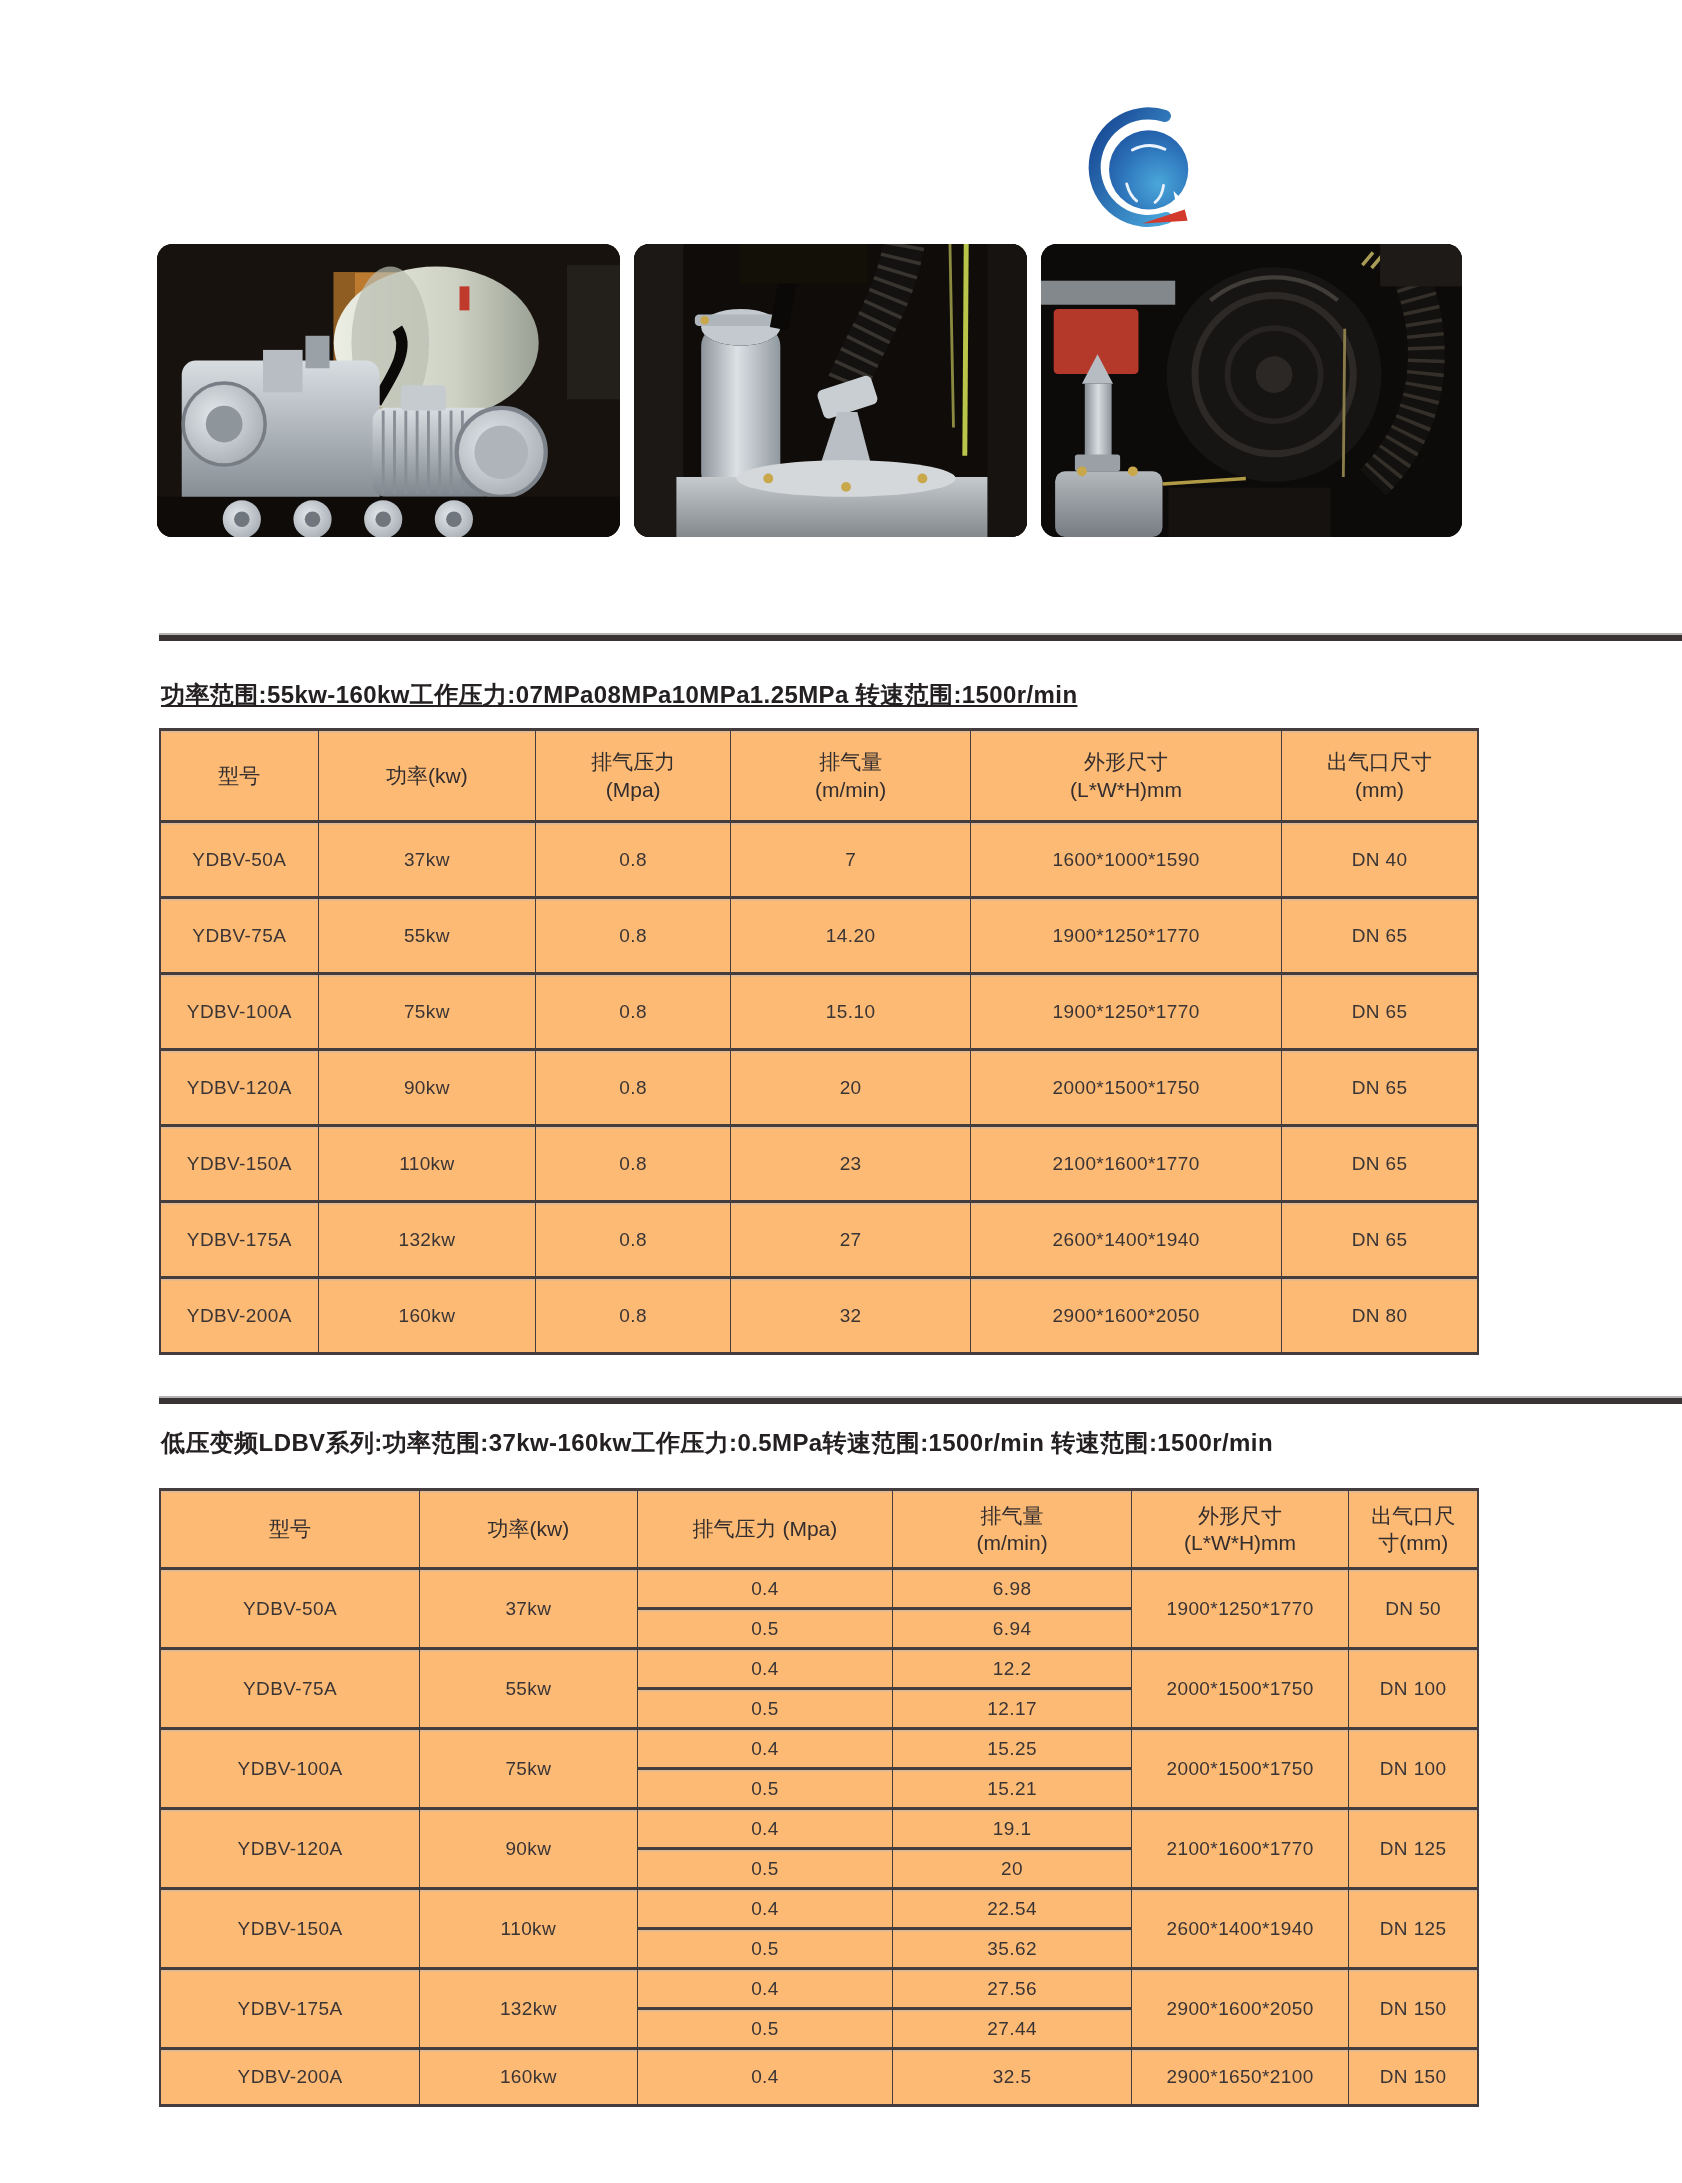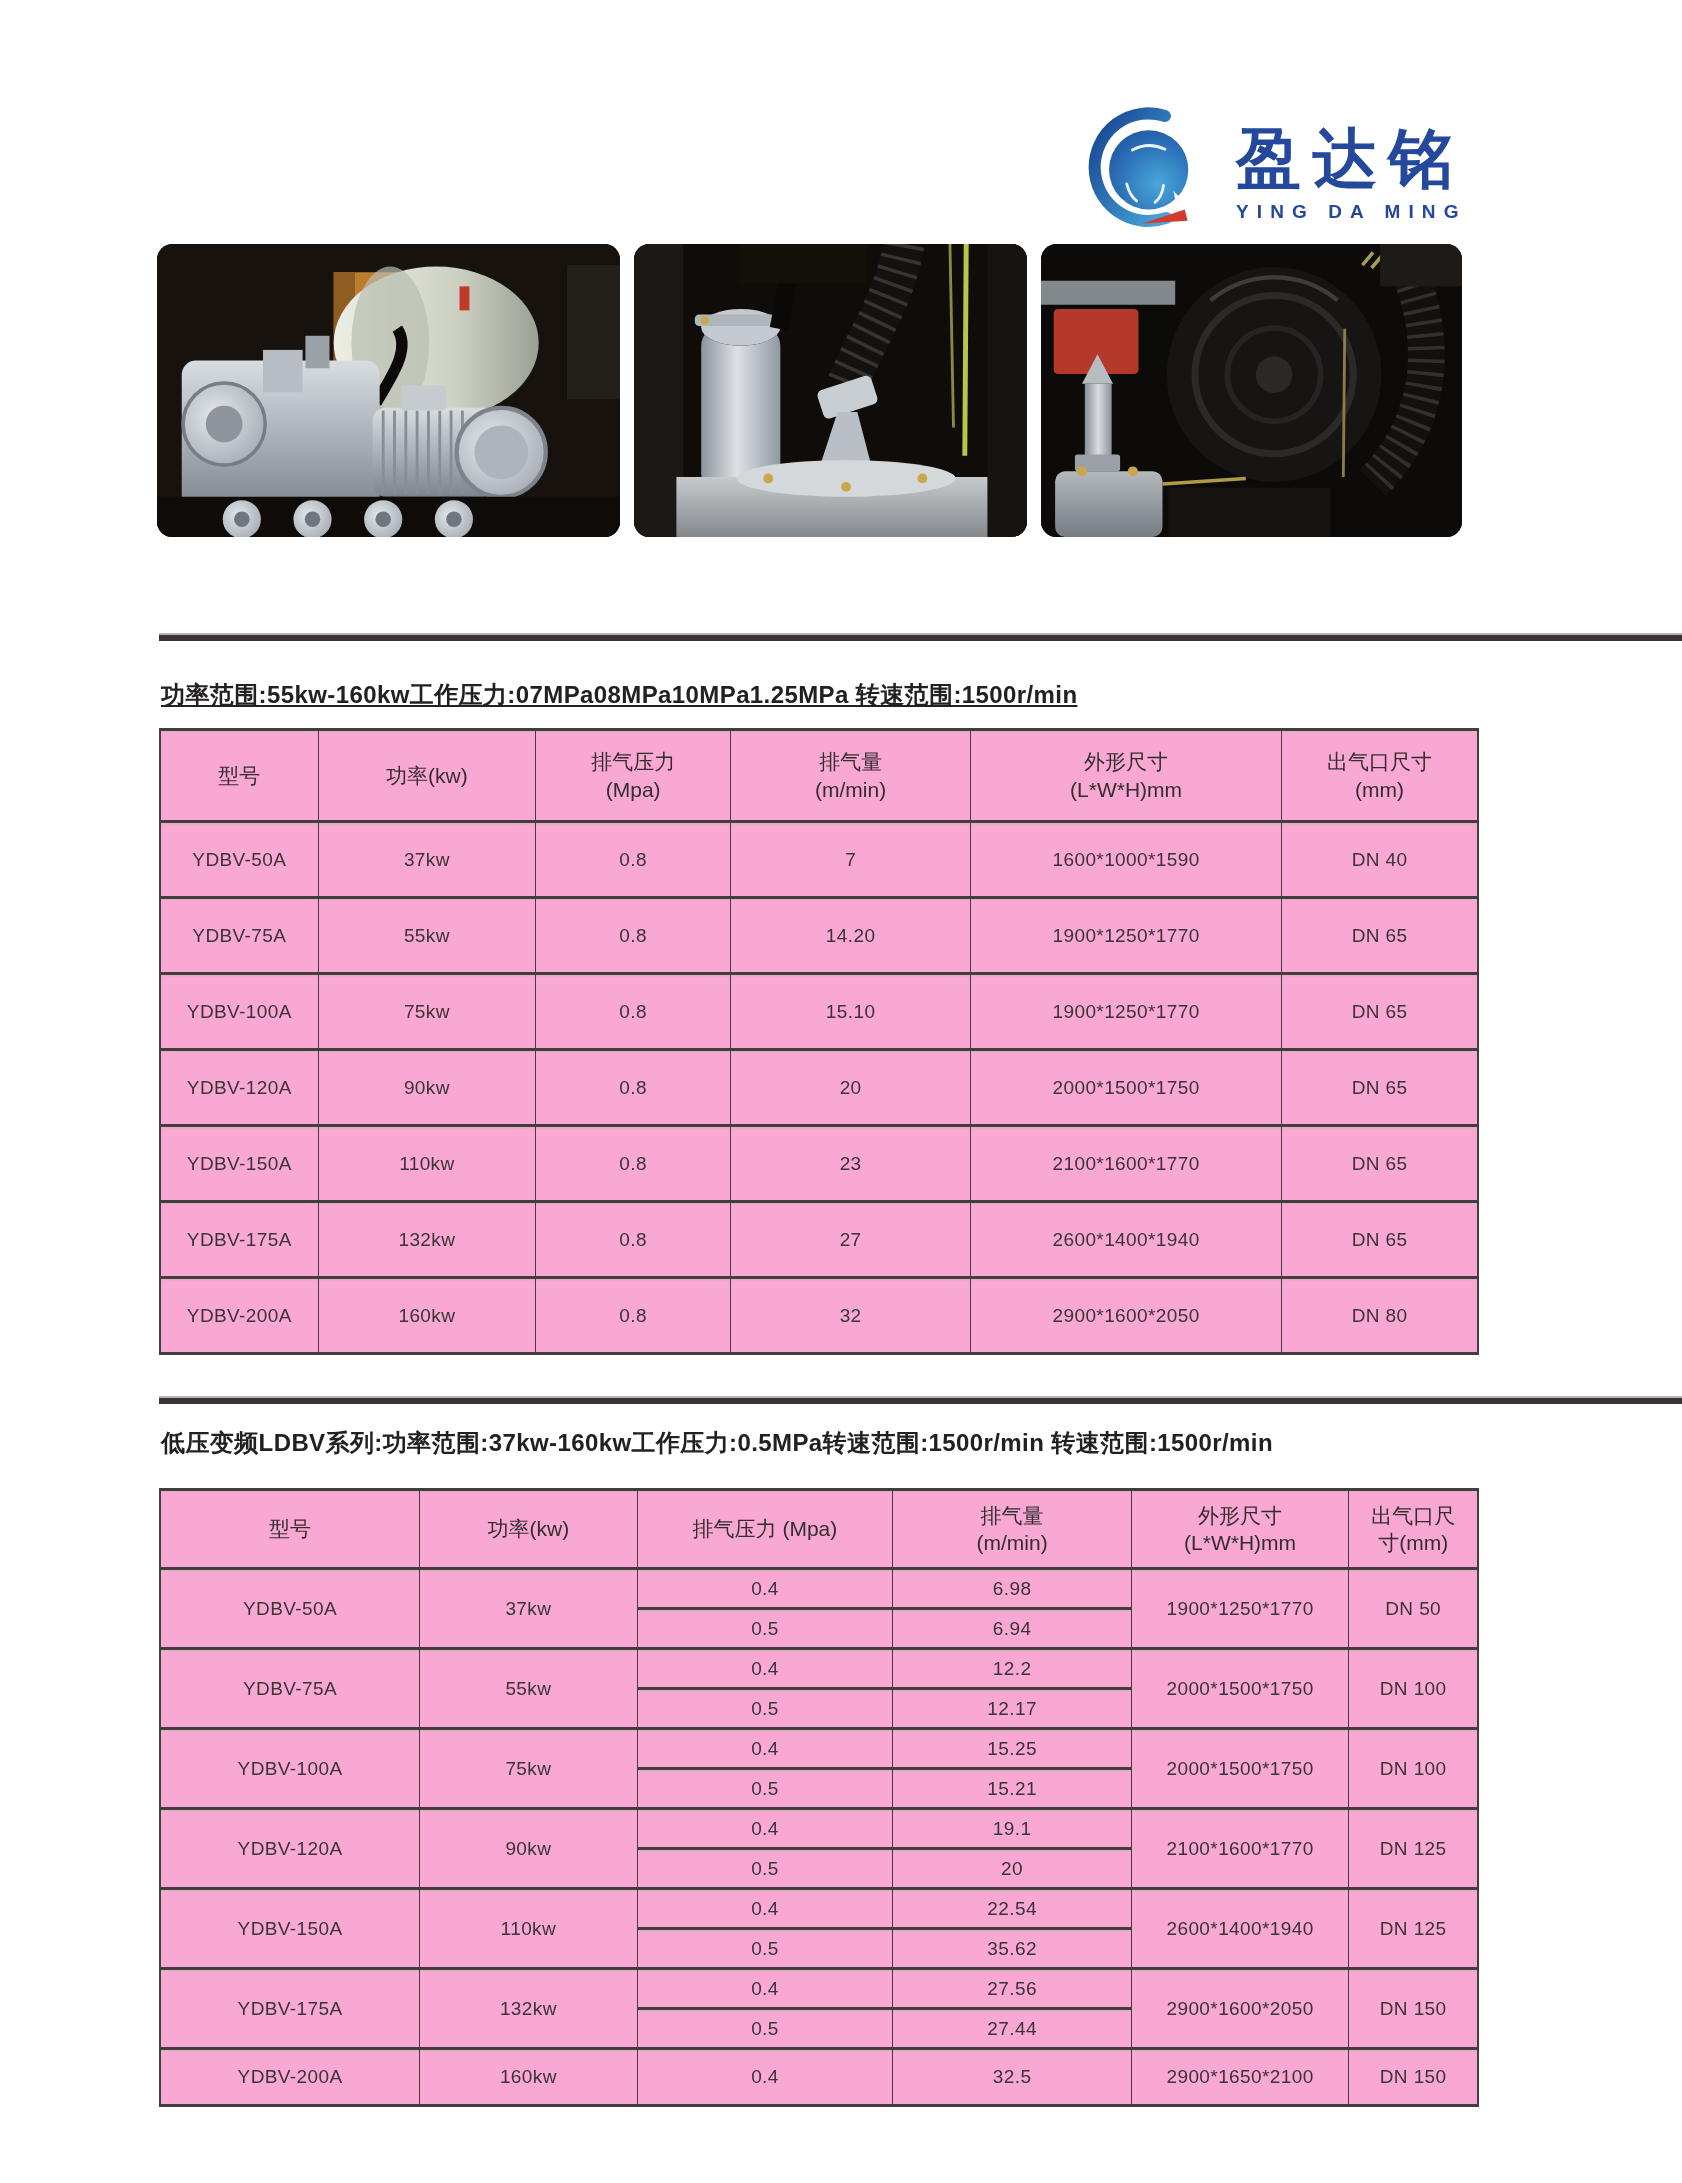--- a/index.html
+++ b/index.html
@@ -25,21 +25,21 @@
     background:linear-gradient(to bottom,#b7b2b3 0 30%,#3a3334 30% 100%);}
   .divider-1{top:633px;}
   .divider-2{top:1396px;}
 
   
   .section-title{position:absolute;left:161px;font-size:24px;font-weight:600;color:#242021;letter-spacing:0.4px;white-space:nowrap;}
   .title-1{top:679px;text-decoration:underline;}
   .title-2{top:1384px;margin-top:43px;}
 
   
-  table.spec{border-collapse:collapse;table-layout:fixed;width:1320px;background:#f9a8d4;
+  table.spec{border-collapse:collapse;table-layout:fixed;width:1320px;background:#fdba74;
     position:absolute;left:159px;border:2.1px solid #443c3d;}
   #table1{top:728px;}
   #table2{top:1488px;}
   table.spec th,table.spec td{
     border-left:1.4px solid #443c3d;border-right:1.4px solid #443c3d;
     border-top:3.5px solid #443c3d;border-bottom:3.5px solid #443c3d;
     text-align:center;vertical-align:middle;padding:0 4.2px;
     box-shadow:inset 0 1.4px 0 rgba(190,184,184,.55);
   }
   table.spec th{font-size:21px;font-weight:500;color:#332d2e;line-height:1.3;}
@@ -68,24 +68,20 @@
       </radialGradient>
     </defs>
     <path d="M 120 14 A 76 76 0 1 0 122 158" fill="none" stroke="url(#lgCrescent)" stroke-width="17" stroke-linecap="round"></path>
     <circle cx="97" cy="90" r="56" fill="url(#lgBall)"></circle>
     <path d="M 74 62 q 23 -12 46 -1" fill="none" stroke="#eaf3fb" stroke-width="4" stroke-linecap="round"></path>
     <path d="M 66 110 q 4 16 14 24" fill="none" stroke="#eaf3fb" stroke-width="4" stroke-linecap="round"></path>
     <path d="M 118 112 q -2 16 -12 24" fill="none" stroke="#eaf3fb" stroke-width="4" stroke-linecap="round"></path>
     <path d="M 132 120 l 14 14 -10 6 z" fill="#ffffff"></path>
     <path d="M 88 166 L 148 146 L 152 162 Z" fill="#d4392d"></path>
   </svg>
-  <div class="logo-text">
-    <div class="logo-cn">盈达铭</div>
-    <div class="logo-en">YING DA MING</div>
-  </div>
 </div>
 
 <div class="photos">
 
   <div class="photo photo-1">
     <svg viewBox="0 0 655 415" preserveAspectRatio="none">
       <defs>
         <linearGradient id="p1m" x1="0" y1="0" x2="0" y2="1">
           <stop offset="0" stop-color="#d8dde1"></stop>
             <stop offset="0.5" stop-color="#aab1b7"></stop>

